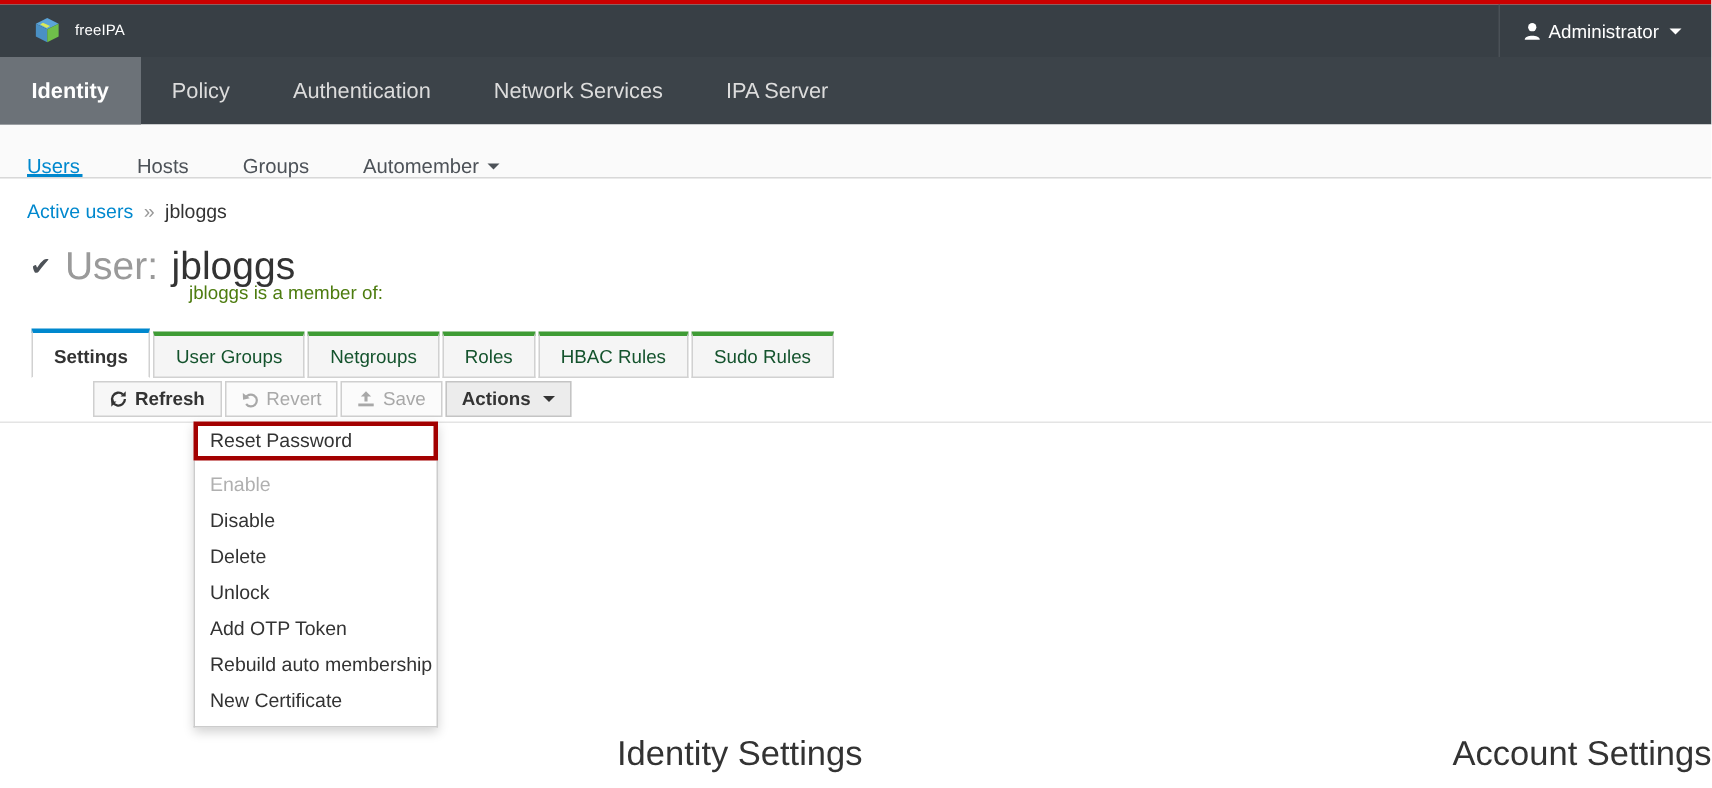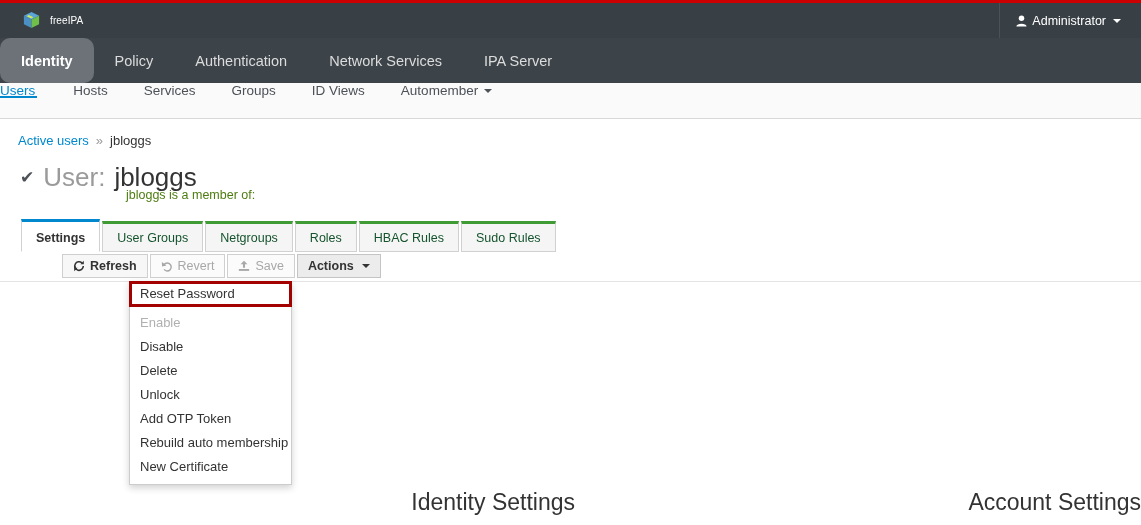--- a/index.html
+++ b/index.html
@@ -52,33 +52,33 @@
   .nav-primary {
     height: 45px; width: 100%;
     background: #3c4349;
     display: flex; align-items: stretch;
   }
   .nav-primary .nav-item {
     display: flex; align-items: center;
     padding: 0 21px;
     color: #dcdcdc; font-size: 14.5px;
     white-space: nowrap;
-    border-radius: 10px;
   }
   .nav-primary .nav-item.active {
     background: #6c7278;
     color: #fff; font-weight: bold;
   }
 
   
   .nav-secondary {
     height: 36px; width: 100%;
     background: #fafafa;
     border-bottom: 1px solid #d8d8d8;
-    display: flex; align-items: flex-start;
+    display: flex; align-items: flex-end;
+    padding-left: 18px;
   }
   .nav-secondary .sub-item {
     display: flex; align-items: center;
     padding: 0 18px;
     font-size: 13.5px; color: #4d5258;
     position: relative;
     white-space: nowrap;
   }
   .nav-secondary .sub-item:first-child { padding-left: 0; padding-right: 20px; }
   .nav-secondary .sub-item.active { color: #0088ce; }
@@ -250,27 +250,21 @@
 </div>
 
 <div class="nav-secondary">
   <div class="sub-item active">
       <span>Users</span>
     </div>
   <div class="sub-item">
       <span>Hosts</span>
     </div>
   <div class="sub-item">
-      <span>Services</span>
-    </div>
-  <div class="sub-item">
       <span>Groups</span>
-    </div>
-  <div class="sub-item">
-      <span>ID Views</span>
     </div>
   <div class="sub-item">
     <span>Automember</span>
     <span class="caret-d"></span>
   </div>
 </div>
 
 <div class="breadcrumb">
   <a href="#">Active users</a>
   <span class="sep">»</span>

